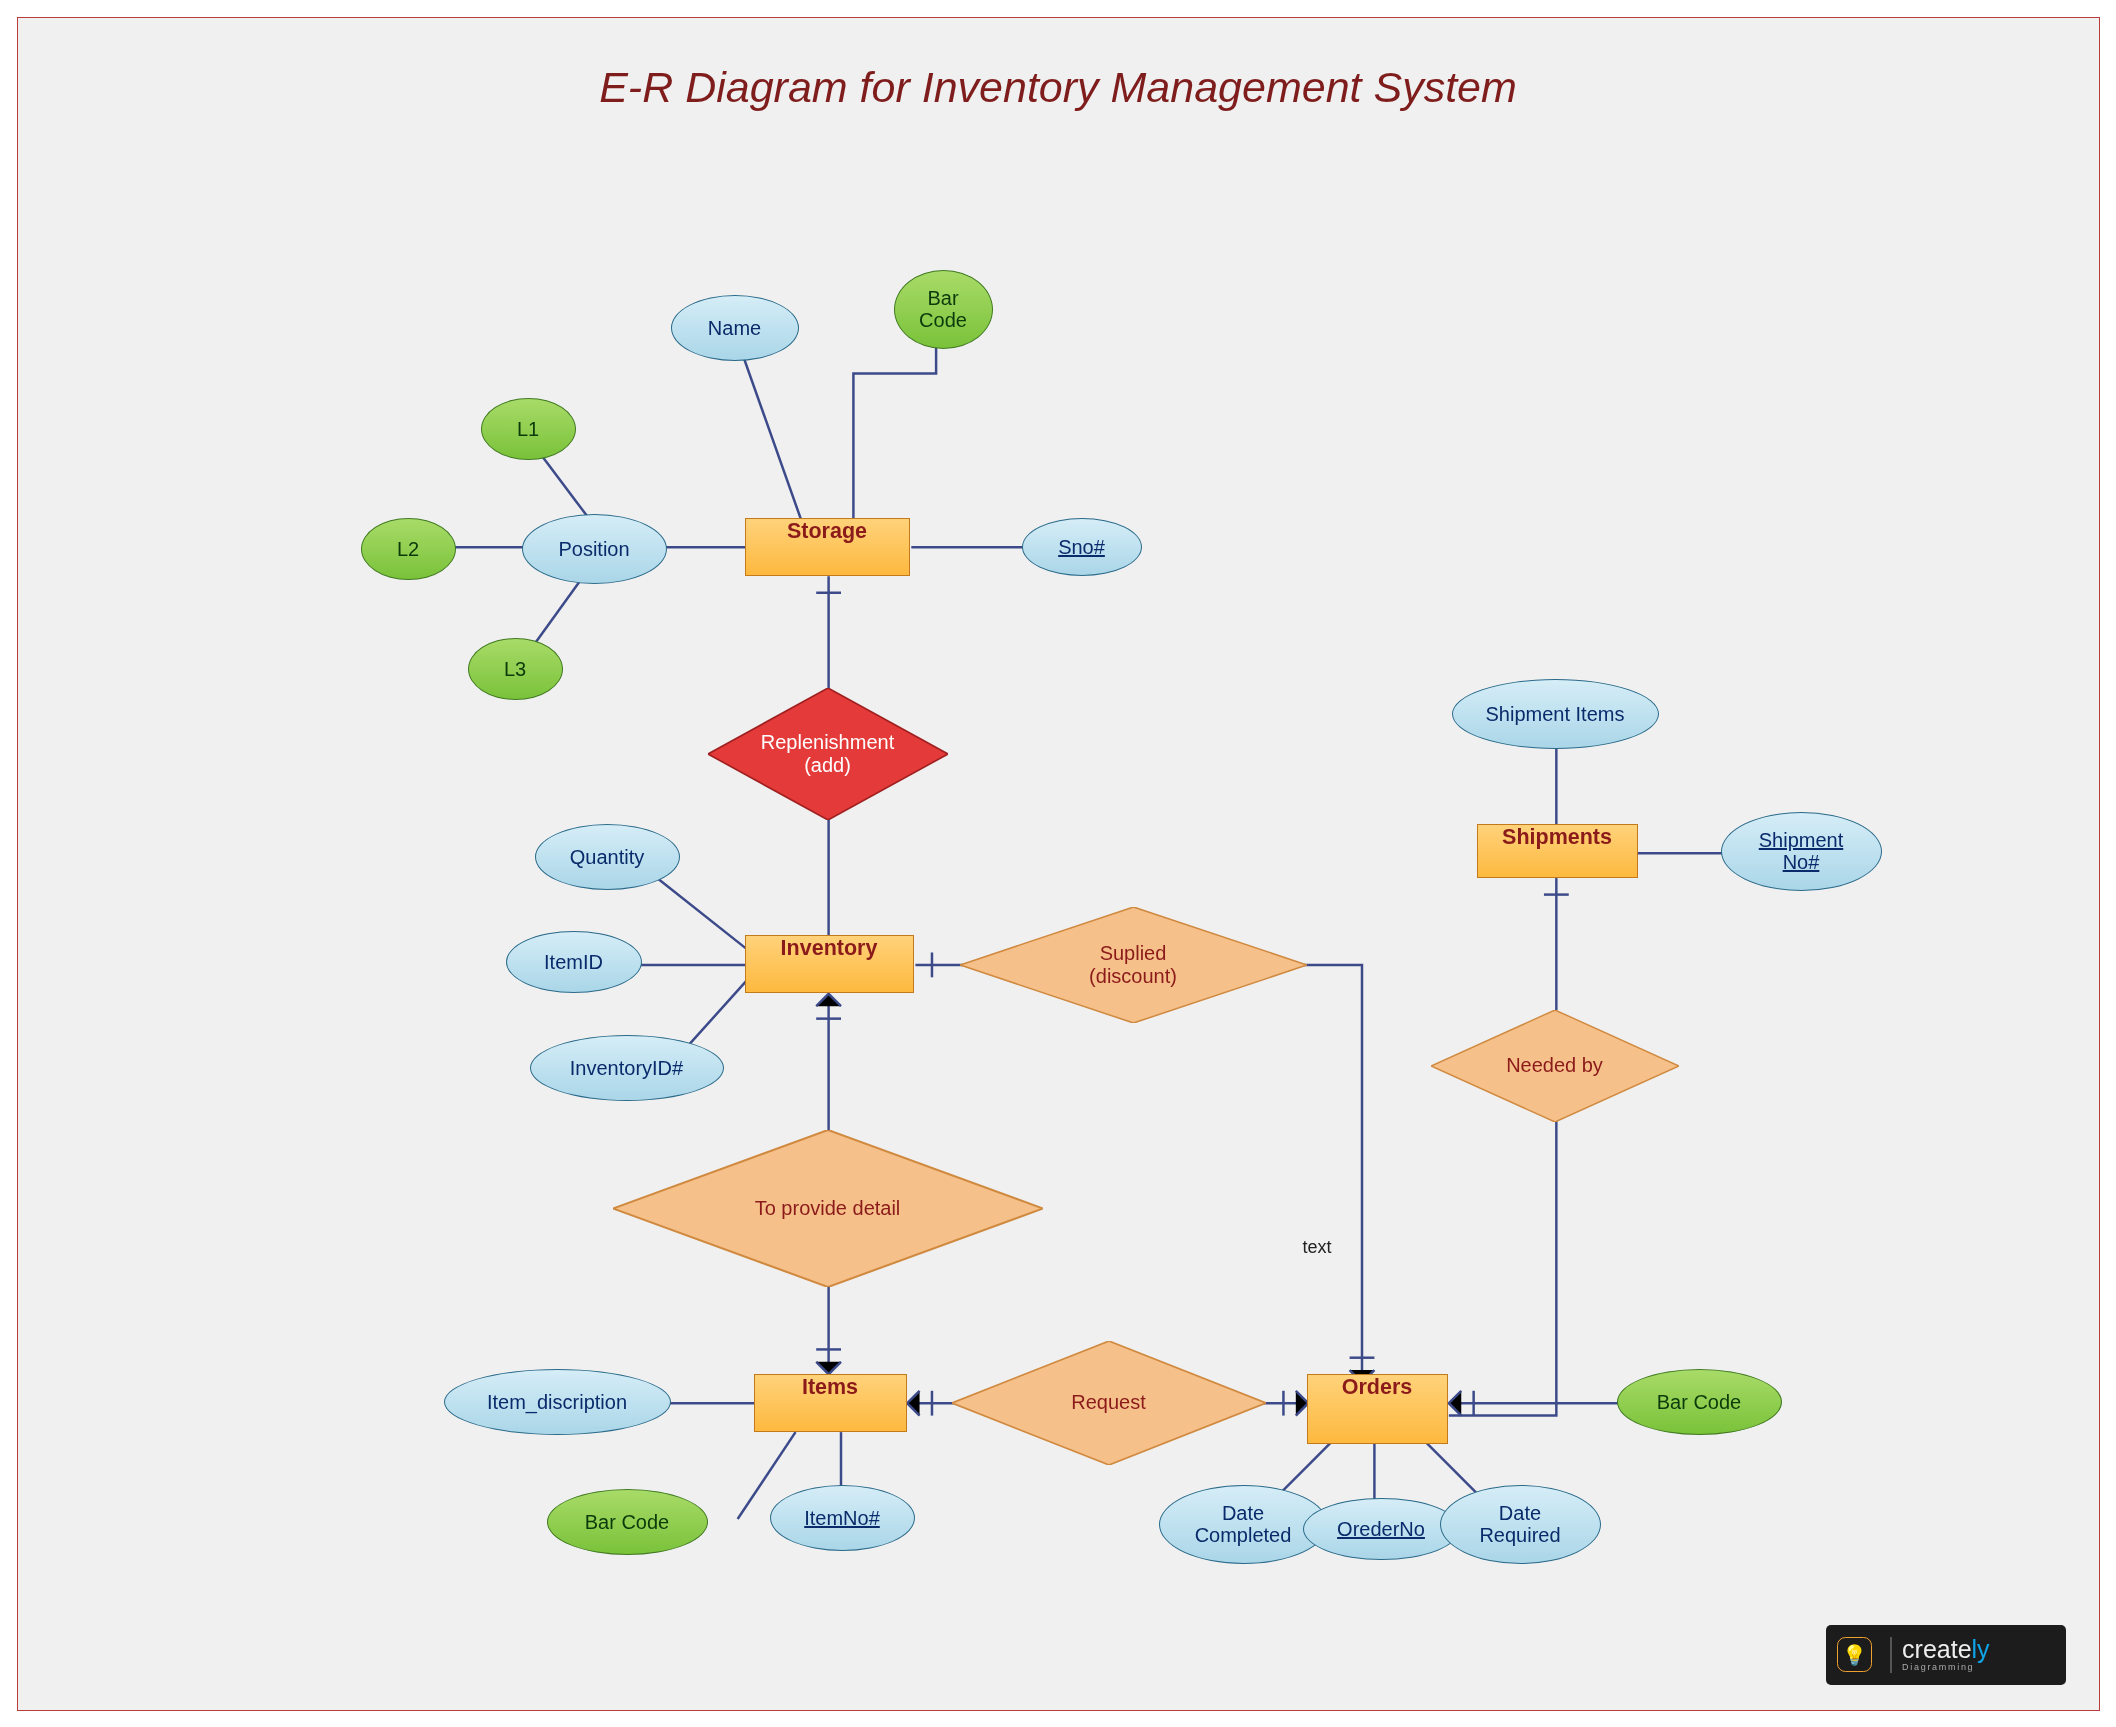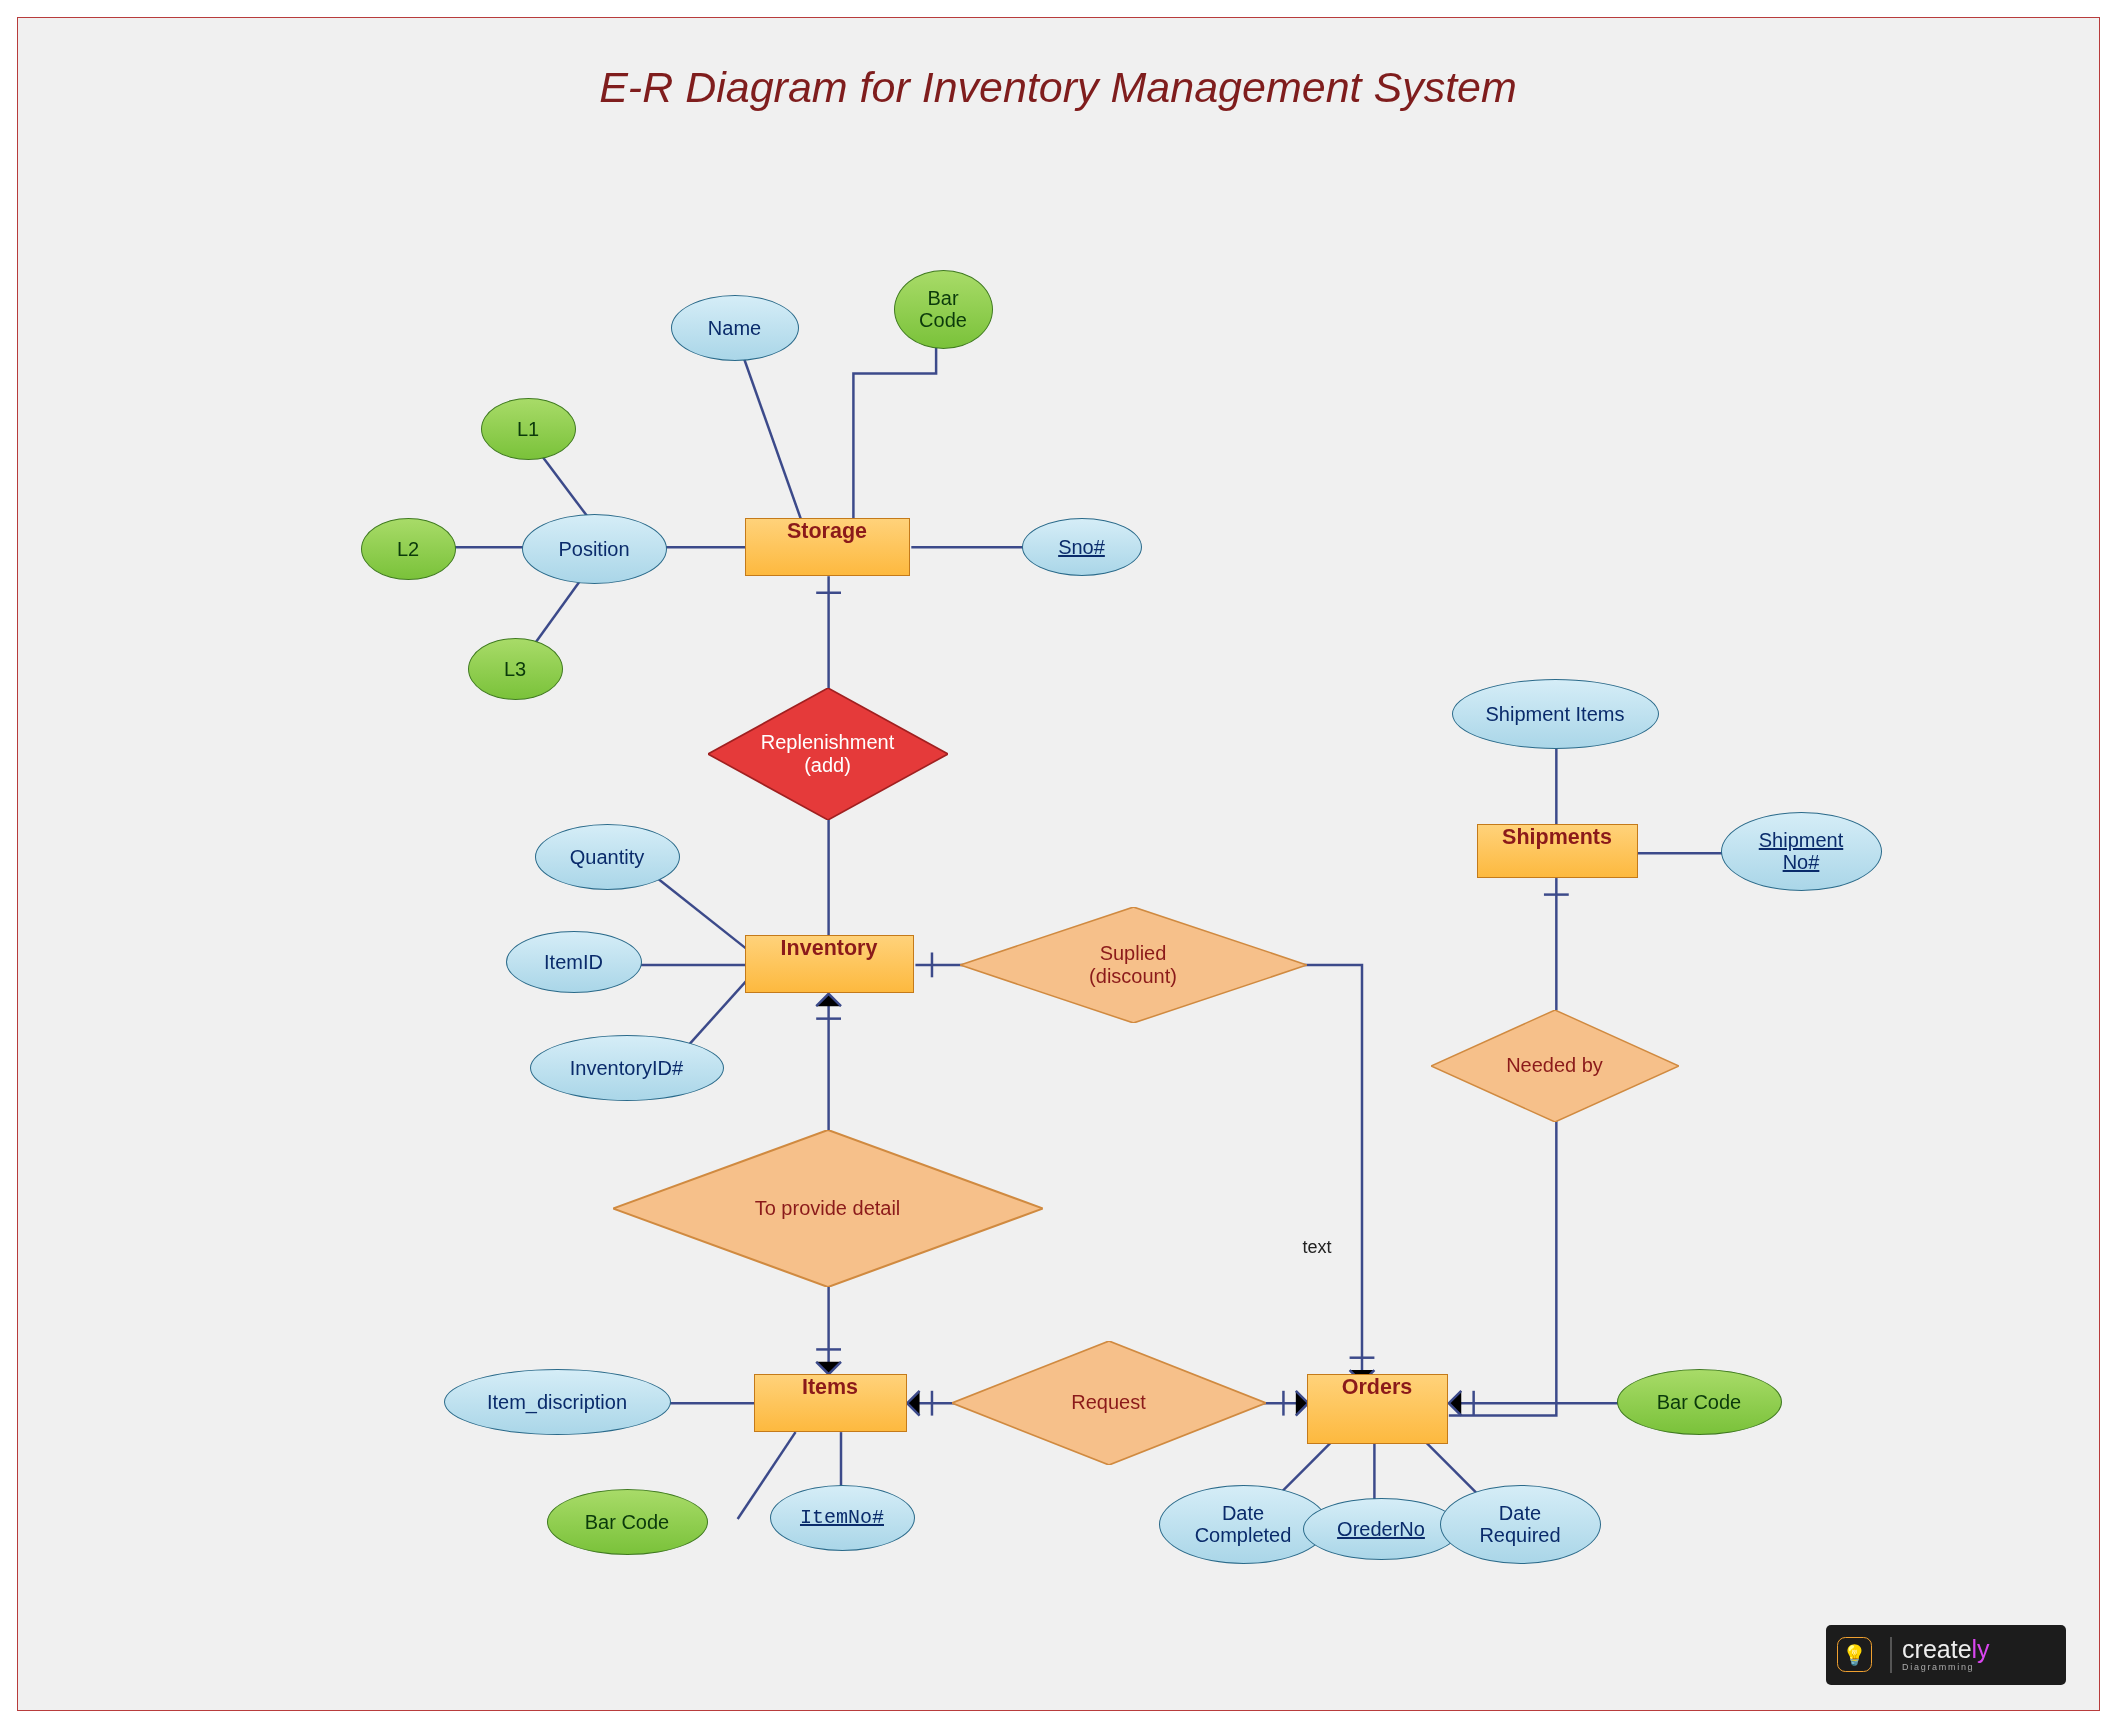--- a/index.html
+++ b/index.html
@@ -133,21 +133,21 @@
   }
   .logo .divider {
     width: 1.7px; height: 36px;
     background: #555;
     margin: 0 10px;
   }
   .logo .brand {
     color: #eee; font-size: 25px; font-weight: 400;
     display: flex; flex-direction: column; line-height: 1;
   }
-  .logo .brand .ly { color: #d946ef; }
+  .logo .brand .ly { color: #0ea5e9; }
   .logo .brand .sub { font-size: 9px; letter-spacing: 1.7px; color: #aaa; margin-top: 1.7px; }
 </style>
 </head>
 <body>
 
 <div class="outer">
   <div class="title">E-R Diagram for Inventory Management System</div>
 
   <svg class="canvas" width="2083" height="1694" viewBox="0 0 2516 2046">
 
@@ -272,21 +272,21 @@
       <span class="ul">Sno#</span>
     </div>
   <div class="attr blue" style="left:504px; top:496px; width:145px; height:70px;">Position</div>
   <div class="attr green" style="left:463px; top:380px; width:95px; height:62px;">L1</div>
   <div class="attr green" style="left:343px; top:500px; width:95px; height:62px;">L2</div>
   <div class="attr green" style="left:450px; top:620px; width:95px; height:62px;">L3</div>
   <div class="attr blue" style="left:517px; top:806px; width:145px; height:66px;">Quantity</div>
   <div class="attr blue" style="left:488px; top:913px; width:136px; height:62px;text-align:right;">ItemID</div>
   <div class="attr blue" style="left:512px; top:1017px; width:194px; height:66px;">InventoryID#</div>
   <div class="attr blue" style="left:426px; top:1351px; width:227px; height:66px;">Item_discription</div>
-  <div class="attr blue" style="left:752px; top:1467px; width:145px; height:66px;font-family:Liberation Mono, monospace;">
+  <div class="attr blue" style="left:752px; top:1467px; width:145px; height:66px;">
       <span class="ul">ItemNo#</span>
     </div>
   <div class="attr green" style="left:529px; top:1471px; width:161px; height:66px;">Bar Code</div>
   <div class="attr blue" style="left:1141px; top:1467px; width:169px; height:79px; white-space:pre-line;">Date
 Completed</div>
   <div class="attr blue" style="left:1285px; top:1480px; width:157px; height:62px;">
       <span class="ul">OrederNo</span>
     </div>
   <div class="attr blue" style="left:1422px; top:1467px; width:161px; height:79px; white-space:pre-line;">Date
 Required</div>

